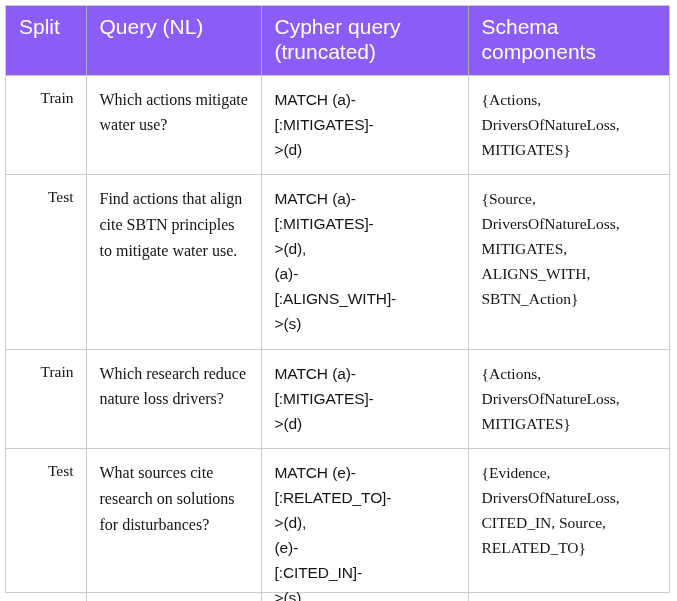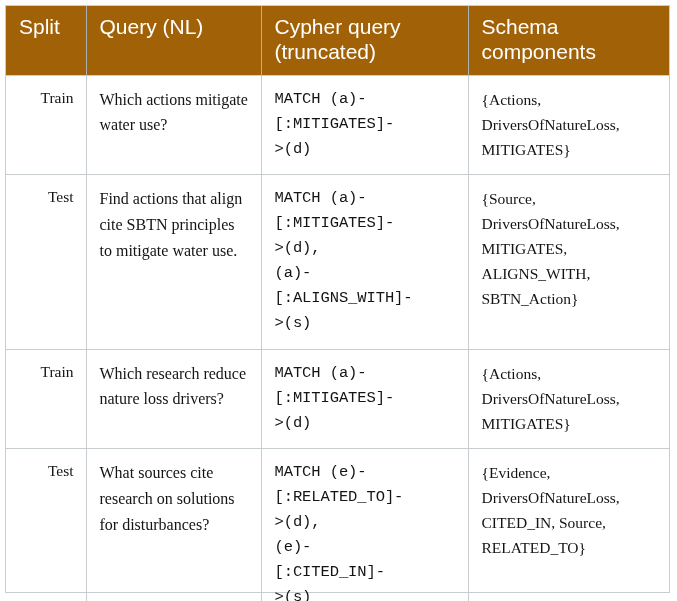--- a/index.html
+++ b/index.html
@@ -22,21 +22,21 @@
     box-sizing: border-box;
     border: 1px solid #c8cdcf;
     background: #ffffff;
   }
   table.data-table {
     width: 100%;
     border-collapse: collapse;
     table-layout: fixed;
   }
   thead th {
-    background: #a16207;
+    background: #8b5cf6;
     color: #ffffff;
     font-family: "Liberation Sans", sans-serif;
     font-weight: normal;
     font-size: 21px;
     line-height: 1.18;
     text-align: left;
     vertical-align: top;
     padding: 9px 12px 10px 13px;
     border-right: 1px solid #a9b1b4;
     height: 66px;
@@ -56,21 +56,21 @@
   td.col-split {
     font-size: 15.5px;
     line-height: 1.45;
     text-align: right;
   }
   td.col-query {
     font-size: 16px;
     line-height: 1.62;
   }
   td.col-cypher {
-    font-family: Liberation Mono, monospace;
+    font-family: Liberation Sans, sans-serif;
     font-size: 15.5px;
     line-height: 1.62;
     white-space: pre-wrap;
     word-break: break-word;
     letter-spacing: -0.1px;
   }
   td.col-schema {
     font-size: 15.5px;
     line-height: 1.62;
   }

